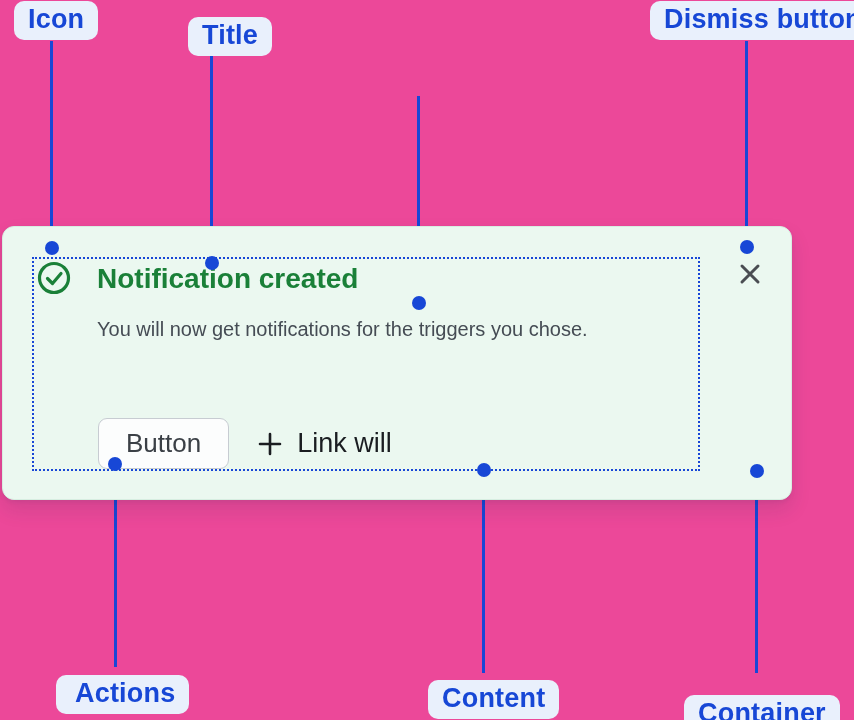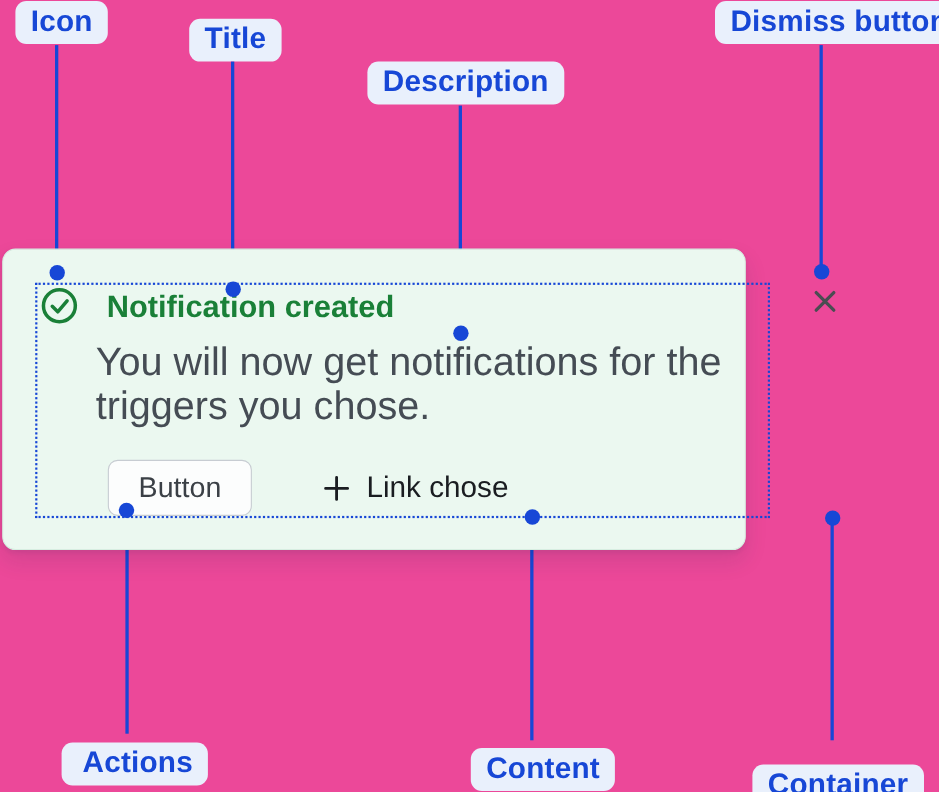--- a/index.html
+++ b/index.html
@@ -18,21 +18,21 @@
     padding:3px 14px 5px 14px;
     border-radius:10px;
     background:var(--pill-bg);
     color:var(--accent);
     font-size:27px;
     font-weight:700;
     letter-spacing:0.2px;
     white-space:nowrap;
   }
   .pill-icon{left:14px;top:1px;}
-  .pill-title{left:172px;top:17px;}
+  .pill-title{left:188px;top:17px;}
   .pill-description{left:334px;top:56px;}
   .pill-dismiss{left:650px;top:1px;}
   .pill-actions{left:56px;top:675px;padding-left:19px;}
   .pill-content{left:428px;top:680px;text-align:center;}
   .pill-container{left:684px;top:680px;margin-top:15px;}
 
   
   .cline{position:absolute;width:3px;background:var(--accent);}
   .line-icon{left:50px;top:41px;height:207px;}
   .line-title{left:210px;top:56px;height:207px;}
@@ -48,49 +48,49 @@
   .dot-description{left:412px;top:296px;}
   .dot-dismiss{left:740px;top:240px;}
   .dot-actions{left:108px;top:457px;}
   .dot-content{left:477px;top:463px;}
   .dot-container{left:750px;top:464px;}
 
   
   .flag{
     position:absolute;
     left:2px;top:226px;
-    width:676px;height:274px;
+    width:790px;height:274px;
     background:var(--card-bg);
     border:1px solid var(--card-border);
     border-radius:12px;
     box-shadow:0 10px 20px rgba(23,43,77,0.12), 0 2px 4px rgba(23,43,77,0.06);
     box-sizing:border-box;
   }
   .content-outline{
     position:absolute;
     left:29px;top:30px;
     width:668px;height:214px;
     border:2px dotted var(--accent);
     box-sizing:border-box;
   }
   .success-icon{position:absolute;left:34px;top:34px;width:34px;height:34px;}
   .flag-title{
     position:absolute;left:94px;top:36px;
     font-size:28px;font-weight:700;color:var(--green);
     white-space:nowrap;
   }
   .flag-description{
-    position:absolute;left:84px;top:82px;
+    position:absolute;left:94px;top:82px;
     width:610px;
-    font-size:36px;font-weight:400;color:var(--gray-text);
+    font-size:20px;font-weight:400;color:var(--gray-text);
     line-height:40px;
   }
   .flag-actions{
     position:absolute;left:95px;top:191px;
-    display:flex;align-items:center;gap:36px;
+    display:flex;align-items:center;
   }
   .flag-button{
     height:51px;
     padding:0 27px;
     background:#fcfdfd;
     border:1.5px solid #c7ccd2;
     border-radius:9px;
     font-family:"Liberation Sans", sans-serif;
     font-size:26px;color:#3b4046;
     display:flex;align-items:center;
@@ -112,21 +112,20 @@
     background:transparent;border:none;cursor:pointer;padding:0;
   }
 </style>
 </head>
 <body>
 
 <div id="stage">
 
   <span class="pill pill-icon">Icon</span>
   <span class="pill pill-title">Title</span>
-  <span class="pill pill-description">Description</span>
   <span class="pill pill-dismiss">Dismiss button</span>
   <span class="pill pill-actions">Actions</span>
   <span class="pill pill-content">Content</span>
   <span class="pill pill-container">Container</span>
 
   <div class="cline line-icon"></div>
   <div class="cline line-title"></div>
   <div class="cline line-description"></div>
   <div class="cline line-dismiss"></div>
   <div class="cline line-actions"></div>
@@ -145,21 +144,21 @@
     <div class="flag-title">Notification created</div>
 
     <div class="flag-description">You will now get notifications for the triggers you chose.</div>
 
     <div class="flag-actions">
       <button class="flag-button">Button</button>
       <span class="flag-link">
         <svg class="plus-icon" viewBox="0 0 28 28">
           <path d="M14 4 V24 M4 14 H24" fill="none" stroke="#1a1d21" stroke-width="2.6" stroke-linecap="round"></path>
         </svg>
-        <span>Link chose</span>
+        <span>Link will</span>
       </span>
     </div>
 
     <button class="dismiss-btn">
       <svg width="24" height="24" viewBox="0 0 24 24">
         <path d="M4 4 L20 20 M20 4 L4 20" fill="none" stroke="#4a4d52" stroke-width="3" stroke-linecap="round"></path>
       </svg>
     </button>
   </div>
 

